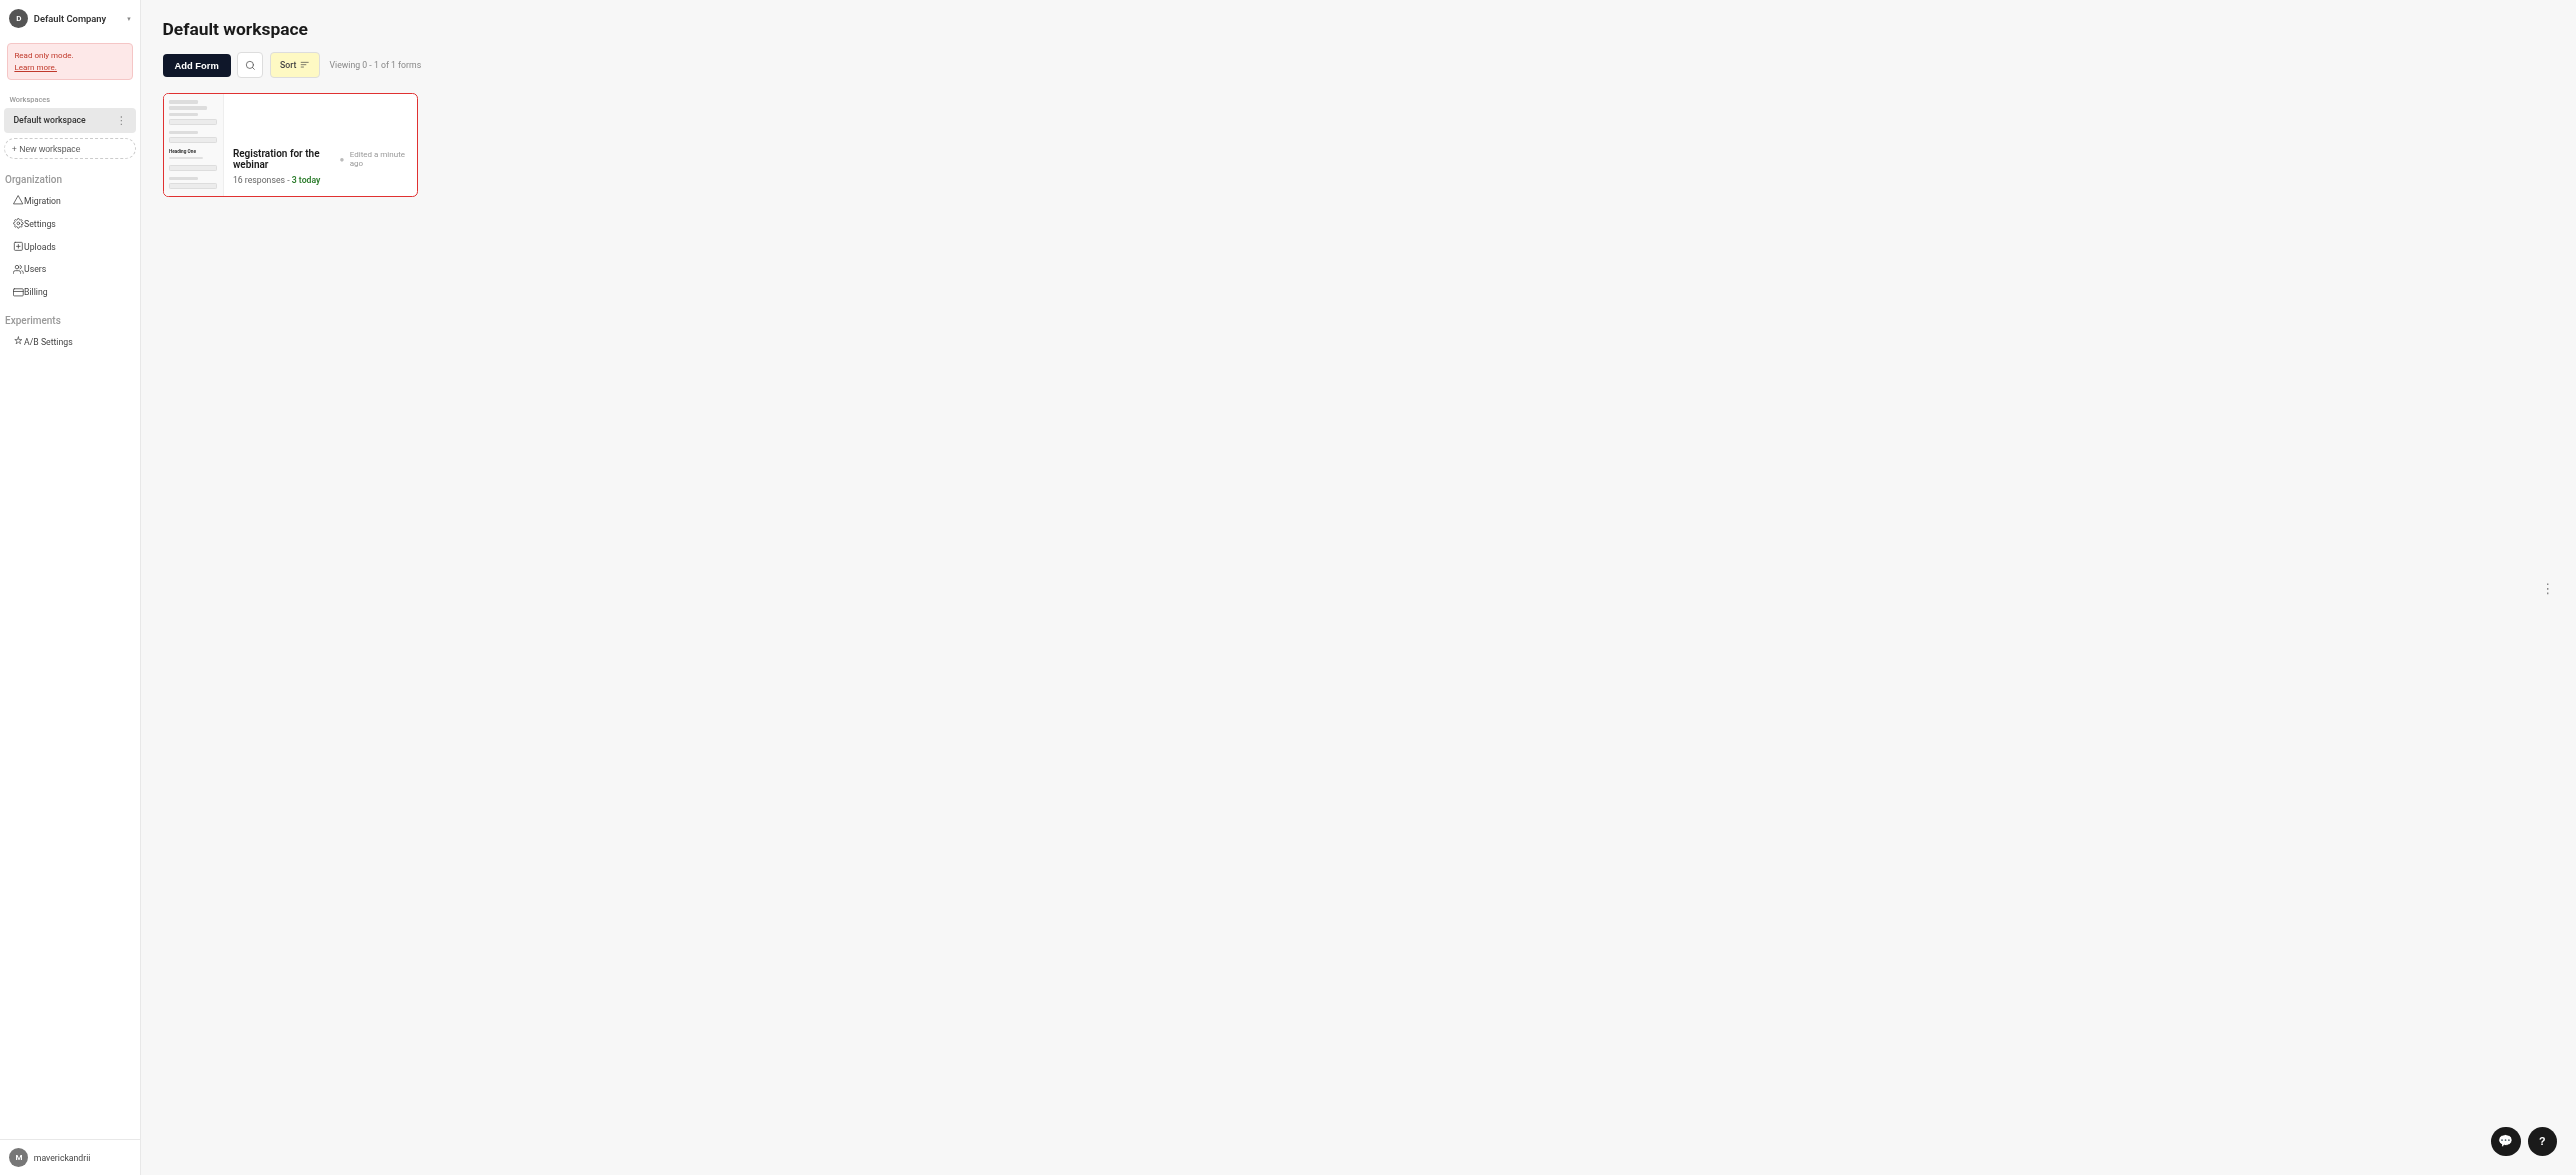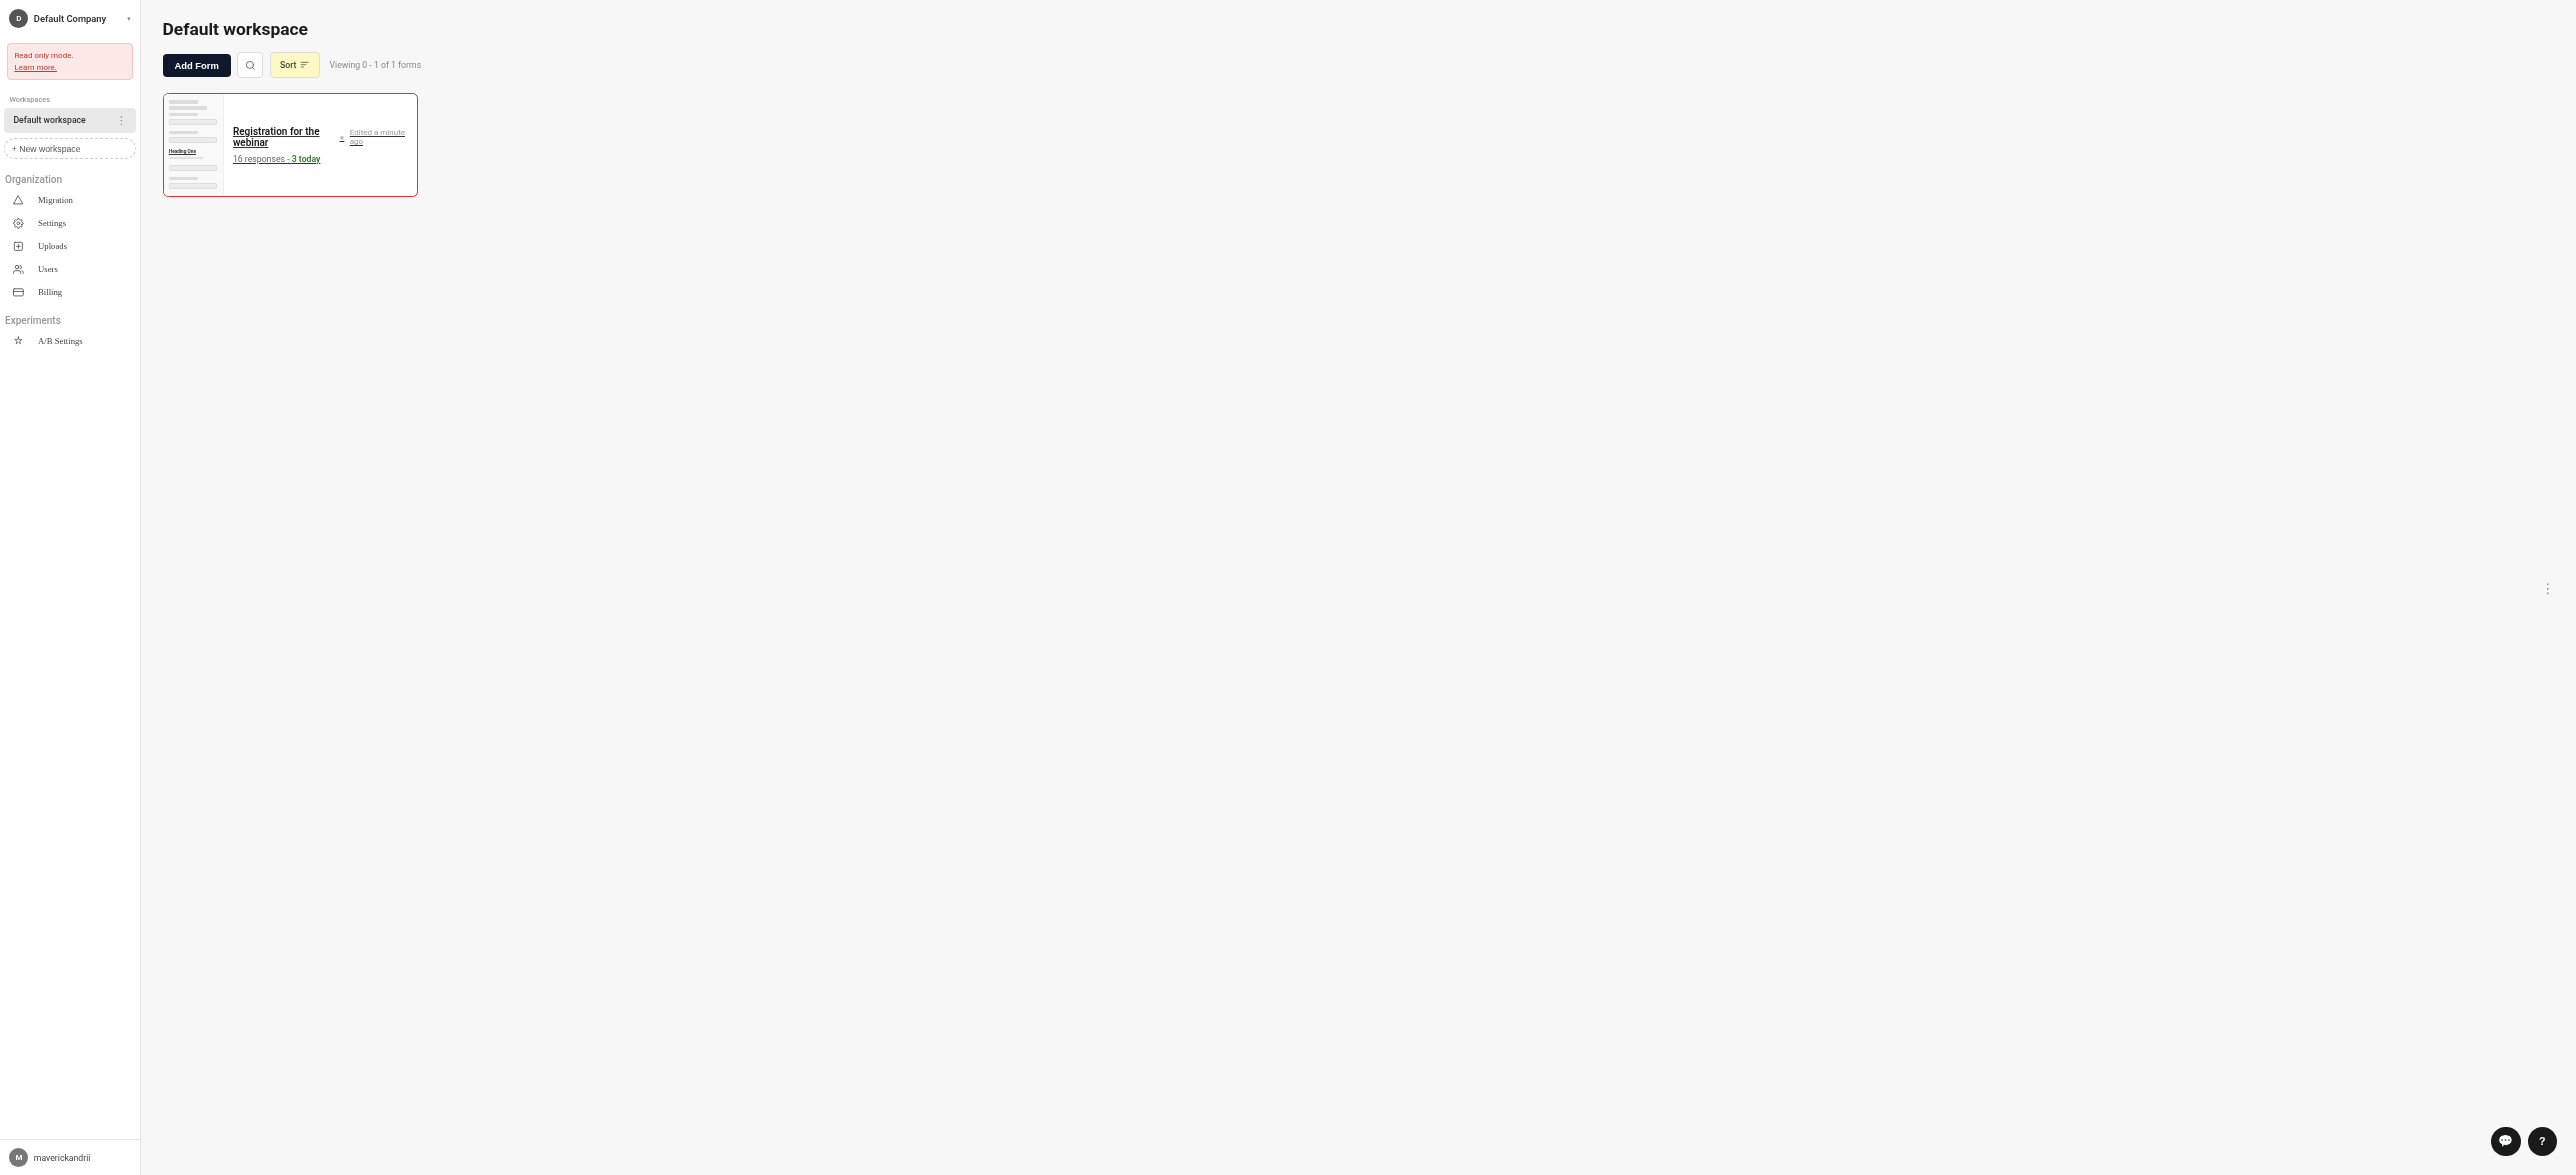--- a/index.html
+++ b/index.html
@@ -125,29 +125,28 @@
 
     .sidebar-org-label {
       font-size: 10px;
       color: #999;
       padding: 12px 5px 4px;
       font-weight: 500;
     }
 
     .sidebar-nav-item {
       display: flex;
-      align-items: flex-start;
-      gap: 14px;
+      align-items: flex-end;
+      gap: 0;
       padding: 5.4px 9.4px;
       cursor: pointer;
       border-radius: 4px;
       margin: 0.7px 4px;
       color: #444;
       font-size: 8.7px;
-      font-family: Liberation Serif, serif;
     }
 
     .nav-icon {
       width: 10.7px;
       height: 10.7px;
       display: flex;
       align-items: center;
       justify-content: center;
       flex-shrink: 0;
     }
@@ -257,25 +256,24 @@
       gap: 10.7px;
       align-content: flex-start;
     }
 
     .form-card {
       background: #fff;
       border: 1.3px solid #e03131;
       border-radius: 5.4px;
       width: 255px;
       display: flex;
-      align-items: center;
+      align-items: flex-end;
       overflow: hidden;
       cursor: pointer;
       transition: box-shadow 0.2s;
-      text-decoration: underline;
     }
 
     .form-thumbnail {
       width: 60px;
       min-width: 60px;
       background: #f9f9f9;
       border-right: 0.7px solid #eee;
       padding: 6.7px 5.4px;
       display: flex;
       flex-direction: column;

